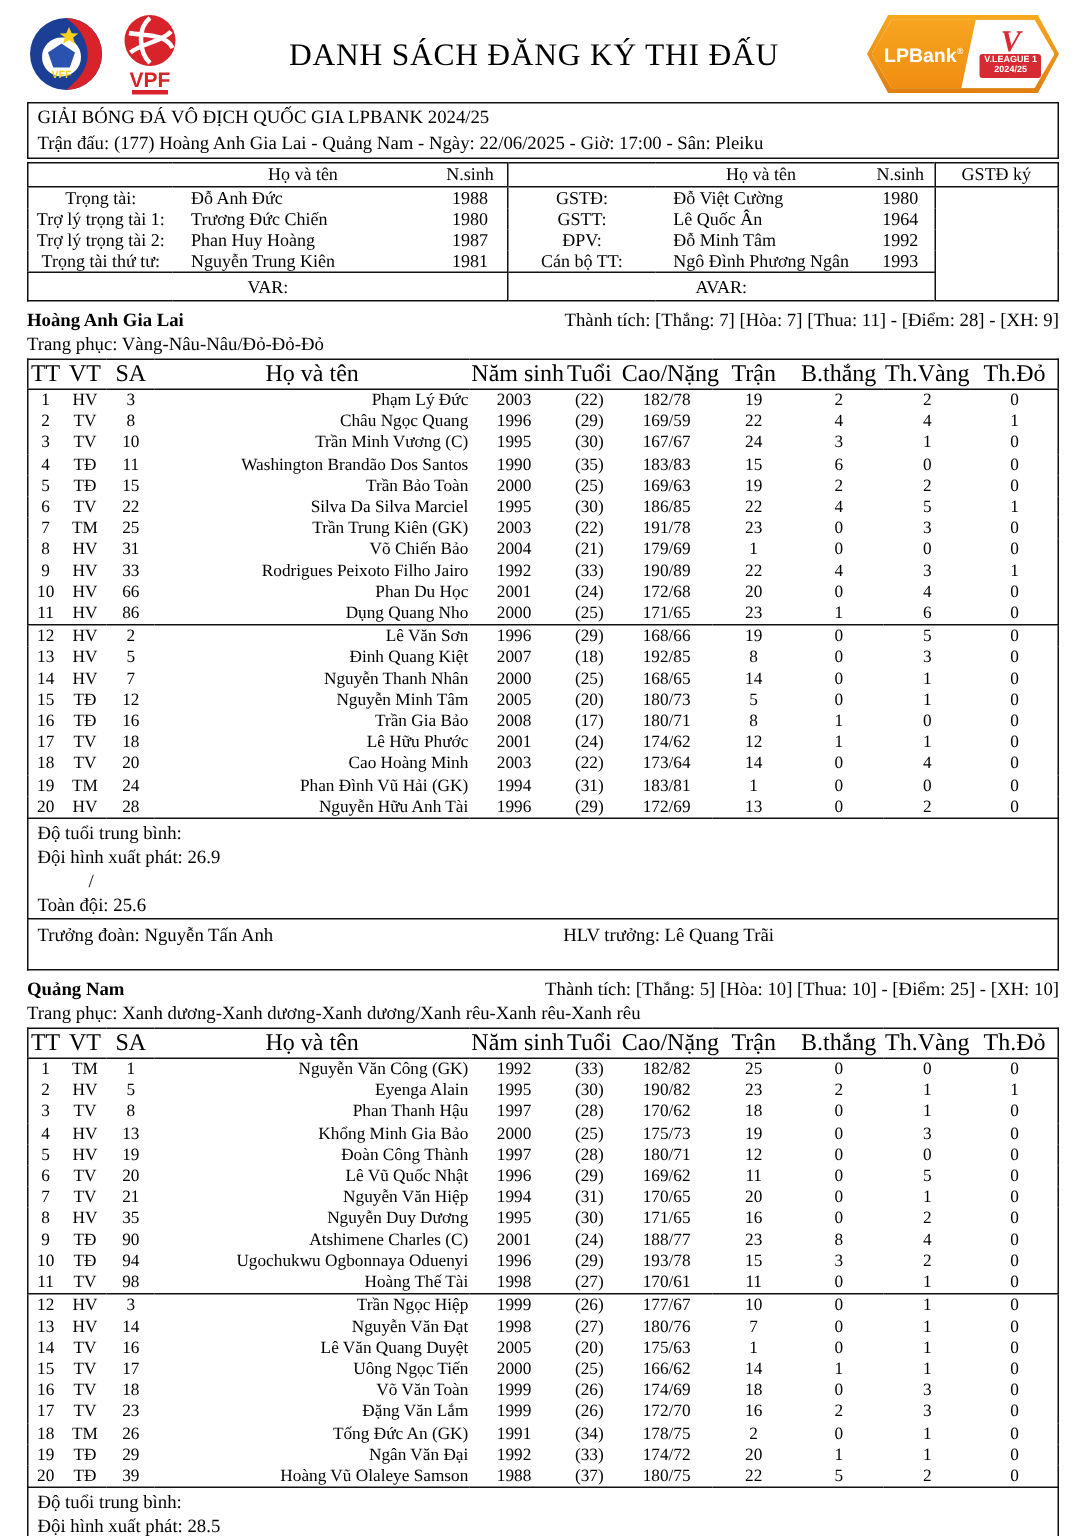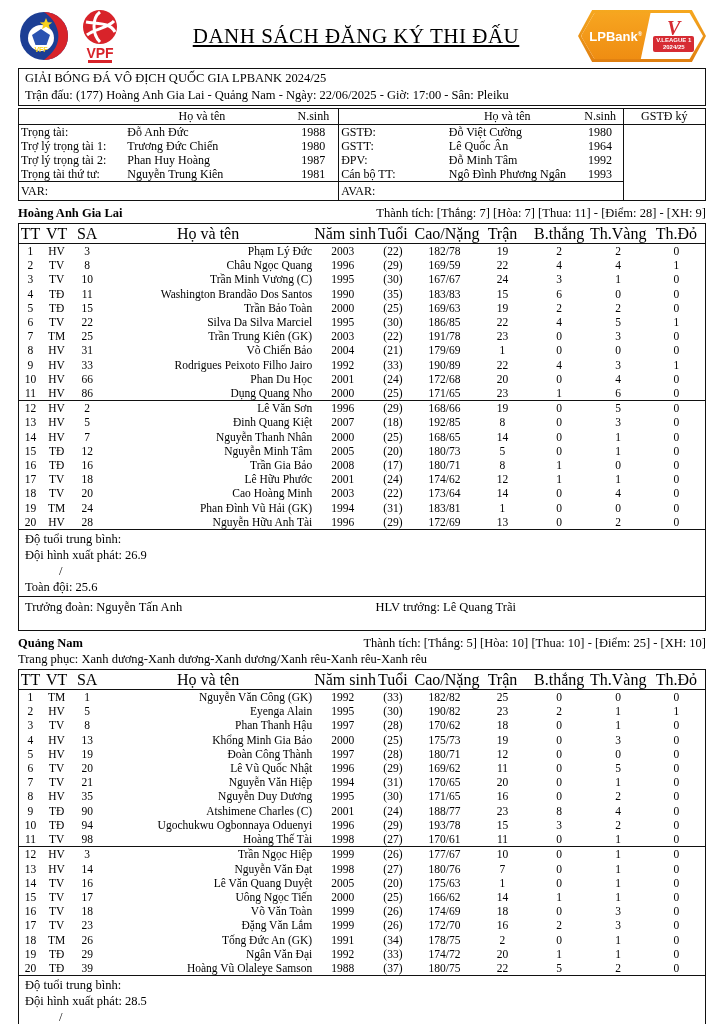--- a/index.html
+++ b/index.html
@@ -2,40 +2,40 @@
 <html><head>
 <meta charset="utf-8">
 <style>
   html,body{margin:0;padding:0;background:#fff;}
   body{width:724px;height:1024px;font-family:"Liberation Serif", serif;color:#000;overflow:hidden;}
   .page{padding:4px 18px 0 18px;}
 
   
   .header{display:flex;align-items:center;height:64px;}
   .logos{display:flex;align-items:center;gap:4px;width:120px;}
-  .title{flex:1;text-align:center;font-size:21px;letter-spacing:.5px;white-space:nowrap;text-decoration:underline;}
+  .title{flex:1;text-align:center;font-size:21px;letter-spacing:.5px;white-space:nowrap;}
   .badge-wrap{width:132px;display:flex;justify-content:flex-end;}
   .badge{position:relative;width:128px;height:52px;clip-path:polygon(0% 50%,11% 0%,89% 0%,100% 50%,89% 100%,11% 100%);background:linear-gradient(180deg,#f6a81f,#e07f10);}
   .badge-in{position:absolute;inset:3px;clip-path:polygon(0% 50%,11% 0%,89% 0%,100% 50%,89% 100%,11% 100%);background:#fff;display:flex;}
   .badge-left{width:57%;background:linear-gradient(180deg,#f7a520,#ef8d12);display:flex;align-items:center;justify-content:center;clip-path:polygon(0% 50%,12% 0%,100% 0%,86% 100%,12% 100%);}
   .lpb{color:#fff;font-family:"Liberation Sans",sans-serif;font-weight:bold;font-size:13px;}
   .lpb sup{font-size:6px;}
   .badge-right{flex:1;display:flex;flex-direction:column;align-items:center;justify-content:center;padding-right:6px;}
   .vmark{font-style:italic;font-weight:bold;color:#d62b33;font-size:20px;line-height:16px;font-family:"Liberation Serif",serif;}
   .vl-box{background:#d62b33;color:#fff;font-family:"Liberation Sans",sans-serif;font-weight:bold;font-size:6px;line-height:7px;text-align:center;padding:1px 3px;border-radius:2px;}
 
   
   .match-box{border:1.5px solid #111;padding:1px 6px;font-size:12.5px;line-height:17px;}
 
   
   table{border-collapse:collapse;width:100%;}
   .officials{border:1.5px solid #111;font-size:12px;margin-top:2px;}
   .officials th{font-weight:normal;font-size:12px;padding:0 2px;height:15px;border-bottom:1.5px solid #111;}
   .officials td{padding:0 2px;line-height:14px;vertical-align:top;}
-  .officials .role{text-align:left;}
+  .officials .role{text-align:center;}
   .officials .nm{text-align:left;padding-left:12px;}
   .officials .yr{text-align:center;}
   .officials .mid{border-left:1.2px solid #111;}
   .officials .gcol{border-left:1.2px solid #111;}
   .officials tr.varrow td{border-top:1.2px solid #111;height:18px;line-height:18px;}
 
   
   .team-head{display:flex;justify-content:space-between;align-items:baseline;margin-top:5px;font-size:12.5px;}
   .team-name{font-weight:bold;}
   .kit-line{font-size:12.5px;line-height:16px;}
@@ -159,20 +159,21 @@
       <td class="role" colspan="3">VAR:</td>
       <td class="role mid" colspan="3">AVAR:</td>
     </tr>
   </tbody>
     </table>
 
   <div class="team-head">
     <span class="team-name">Hoàng Anh Gia Lai</span>
     <span>Thành tích: [Thắng: 7] [Hòa: 7] [Thua: 11] - [Điểm: 28] - [XH: 9]</span>
   </div>
+  <div class="kit-line">Trang phục: Vàng-Nâu-Nâu/Đỏ-Đỏ-Đỏ</div>
 
   <table class="players">
     <colgroup>
       <col class="c-tt">
         <col class="c-vt">
         <col class="c-sa">
         <col class="c-name">
         <col class="c-ns">
       <col class="c-tu">
         <col class="c-cn">

